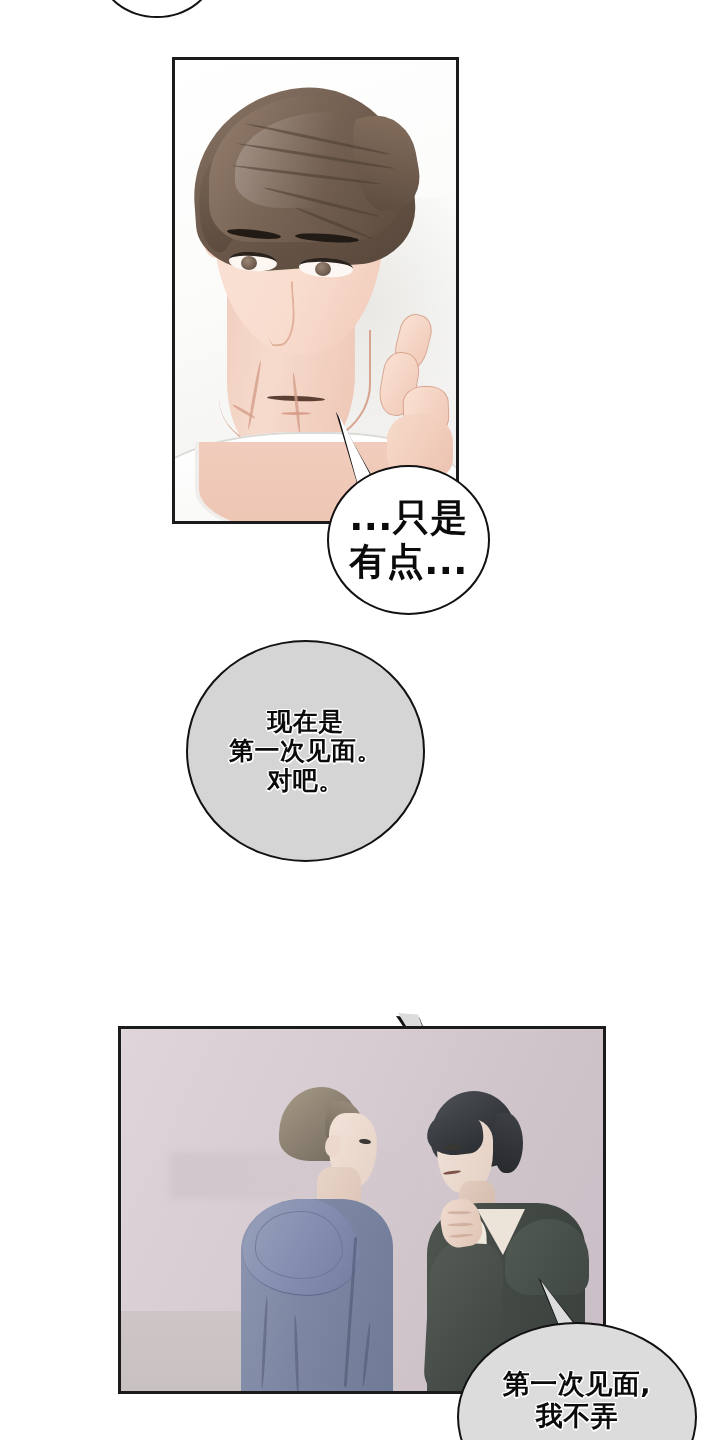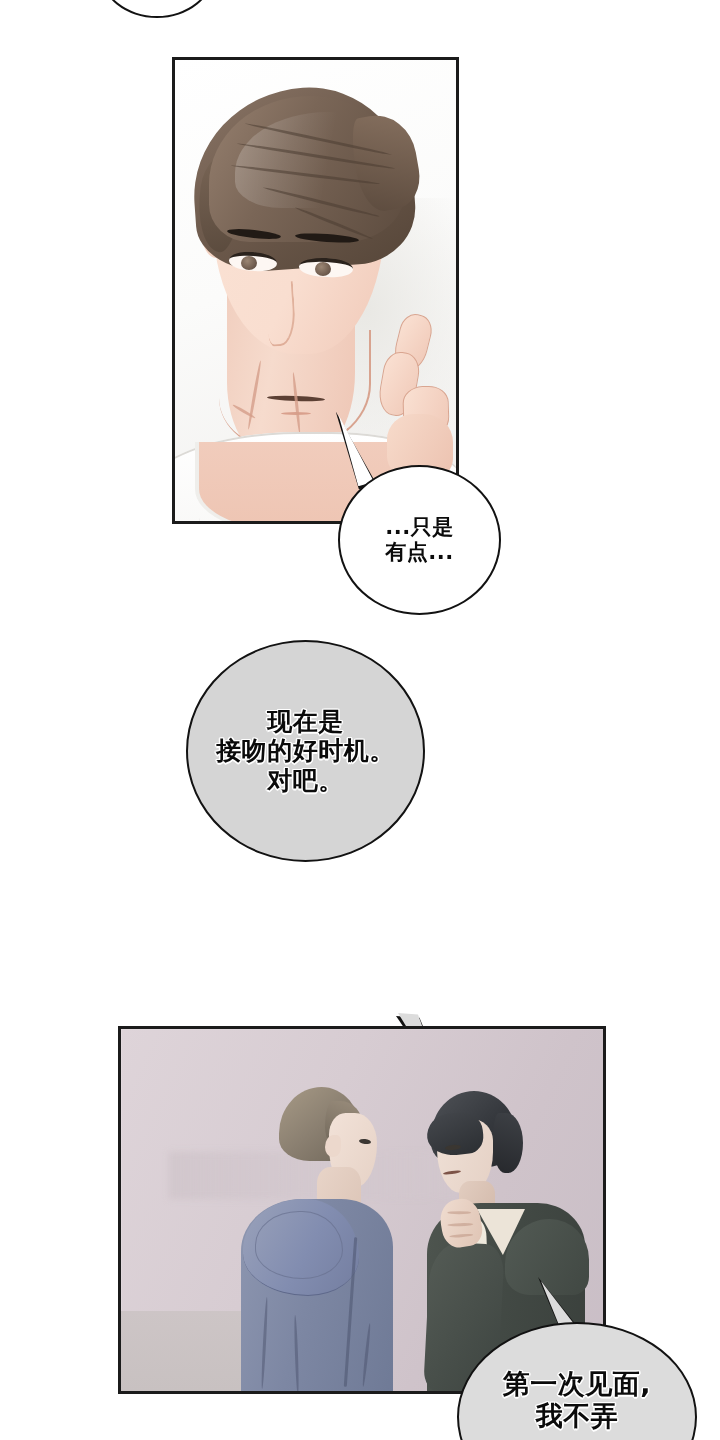--- a/index.html
+++ b/index.html
@@ -523,25 +523,25 @@
     top: -74px;
     width: 110px;
     height: 88px;
     border-radius: 50%;
     background: #ffffff;
     border: 2.5px solid #121212;
     position: absolute;
   }
 
   #bubble-1 {
-    left: 338px;
+    left: 327px;
     top: 465px;
     width: 163px;
     height: 150px;
-    font-size: 21px;
+    font-size: 37px;
   }
   #bubble-2 {
     left: 186px;
     top: 640px;
     width: 239px;
     height: 222px;
     font-size: 25px;
   }
   #bubble-3 {
     left: 330px;
@@ -666,21 +666,21 @@
       <div class="p1-palm"></div>
     </div>
   </div>
 
   <div class="tail" id="tail-1-out"></div>
   <div class="tail" id="tail-1"></div>
   <div class="bubble bubble-white" id="bubble-1">...只是
 有点...</div>
 
   <div class="bubble bubble-gray" id="bubble-2">现在是
-接吻的好时机。
+第一次见面。
 对吧。</div>
 
   <div class="tail" id="tail-3-out"></div>
   <div class="tail" id="tail-3"></div>
 
   <div class="panel" id="panel-2">
     <div class="p2-wall"></div>
     <div class="p2-wall-lines"></div>
     <div class="p2-smudge"></div>
     <div class="p2-floor"></div>

